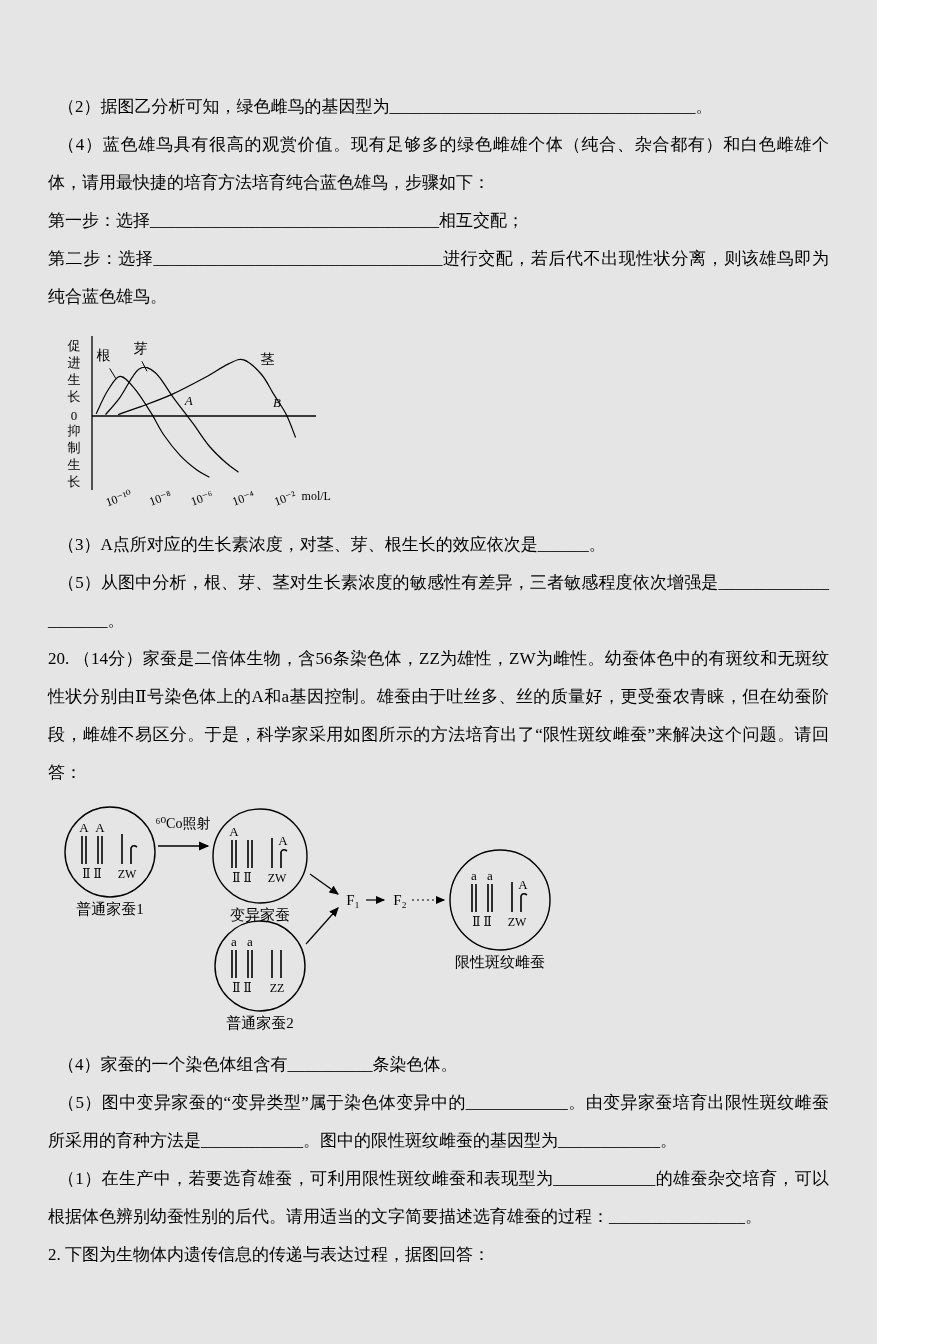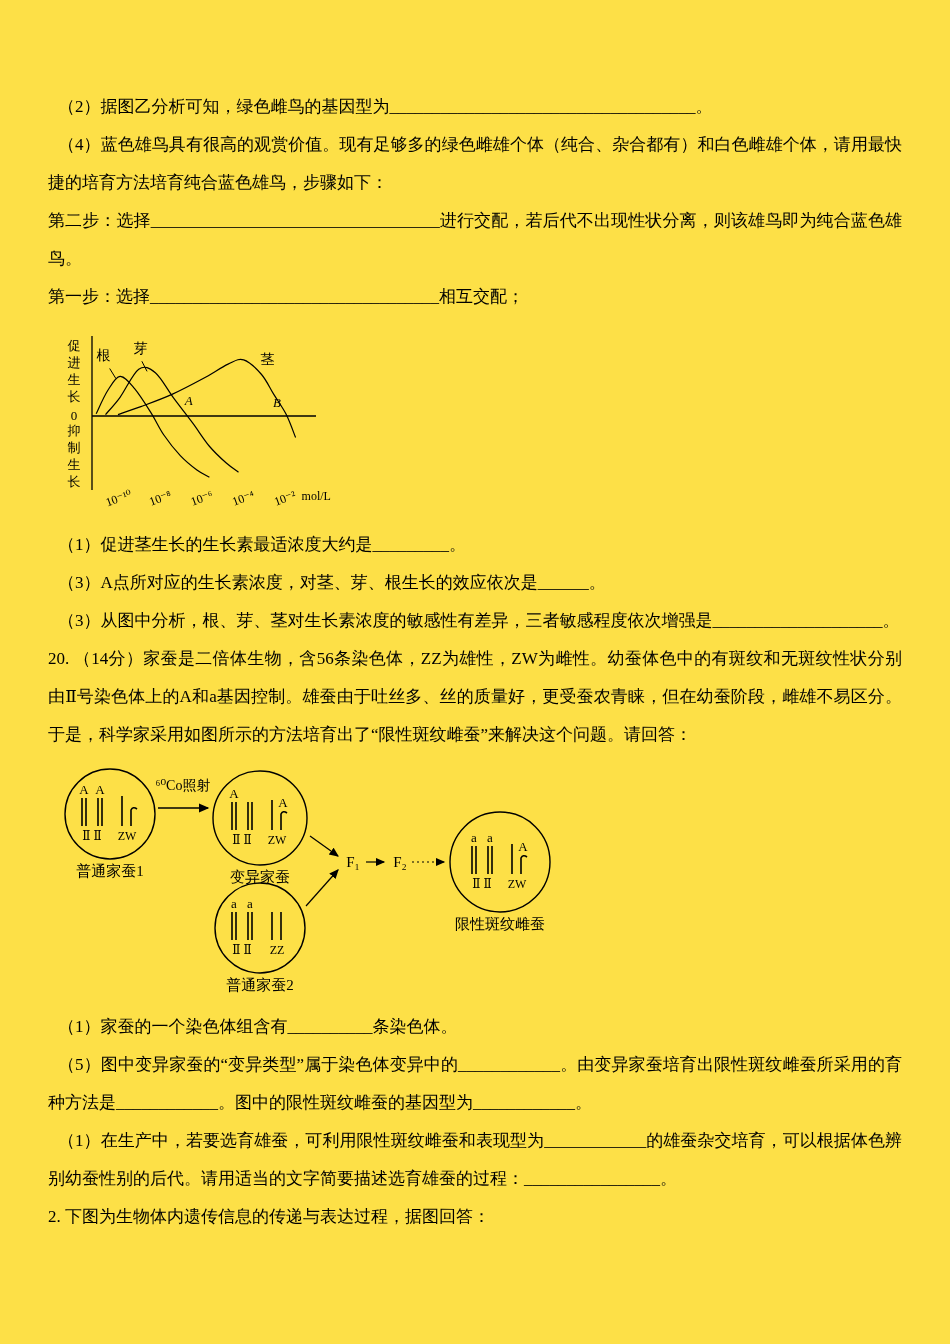--- a/index.html
+++ b/index.html
@@ -3,46 +3,46 @@
 <meta charset="utf-8">
 <style>
   * { margin:0; padding:0; box-sizing:border-box; }
   html,body { background:#fff; }
   body {
     width:950px;
     font-family:"Liberation Serif","DejaVu Serif",serif;
     color:#000;
   }
   .page {
-    width:950px;
+    width:877px;
     height:1344px;
     padding:88px 48px 30px 48px;
     overflow:hidden;
-    background:#fde047;
+    background:#e5e5e5;
   }
   p.line {
     font-size:17px;
     line-height:38px;
     text-align:justify;
     word-break:break-all;
   }
   p.indent { text-indent:10px; }
   .chart-wrap { margin:4px 0 6px 6px; }
   .diagram-wrap { margin:6px 0 2px 0; }
   svg text { font-family:"Liberation Serif","DejaVu Serif",serif; fill:#000; }
 </style>
 </head>
 <body>
 
 <div class="page">
 
   <p class="line indent">（2）据图乙分析可知，绿色雌鸟的基因型为____________________________________。</p>
   <p class="line indent">（4）蓝色雄鸟具有很高的观赏价值。现有足够多的绿色雌雄个体（纯合、杂合都有）和白色雌雄个体，请用最快捷的培育方法培育纯合蓝色雄鸟，步骤如下：</p>
+  <p class="line">第一步：选择__________________________________相互交配；</p>
   <p class="line">第二步：选择__________________________________进行交配，若后代不出现性状分离，则该雄鸟即为纯合蓝色雄鸟。</p>
-  <p class="line">第一步：选择__________________________________相互交配；</p>
 
 
   <div class="chart-wrap">
     <svg width="300" height="196" viewBox="0 0 300 196">
         <line x1="38" y1="16" x2="38" y2="170" stroke="#000" stroke-width="1.3"></line>
         <line x1="38" y1="96" x2="262" y2="96" stroke="#000" stroke-width="1.3"></line>
         <text x="20" y="30" text-anchor="middle" font-size="13">促</text>
         <text x="20" y="47" text-anchor="middle" font-size="13">进</text>
         <text x="20" y="64" text-anchor="middle" font-size="13">生</text>
         <text x="20" y="81" text-anchor="middle" font-size="13">长</text>
@@ -63,23 +63,22 @@
         <path d="M51.504854368932044,94.56C53.92880258899677,91.68,60.508090614886726,84.84,66.04854368932038,77.28C71.58899676375404,69.72,78.86084142394823,53.279999999999994,84.74757281553399,49.199999999999996C90.63430420711974,45.12,95.48220064724919,47.88,101.36893203883494,52.800000000000004C107.2556634304207,57.720000000000006,113.83495145631068,70.32,120.06796116504854,78.72C126.30097087378641,87.12,132.88025889967636,95.28,138.76699029126212,103.2C144.65372168284787,111.12,149.84789644012946,119.63999999999999,155.38834951456312,126.24C160.92880258899677,132.84,167.1618122977346,138.48000000000002,172.00970873786406,142.8C176.85760517799352,147.12,182.3980582524272,150.6,184.47572815533982,152.16" fill="none" stroke="#000" stroke-width="1.2"></path>
         <text x="86.82524271844659" y="32.64" text-anchor="middle" font-size="14">芽</text>
         <line x1="87.86407766990293" y1="41.28" x2="93.05825242718447" y2="51.36" stroke="#000" stroke-width="1"></line>
         <path d="M63.97087378640777,94.56C67.7799352750809,93.24000000000001,77.82200647249189,90,86.82524271844659,86.64C95.82847896440128,83.28,107.60194174757282,79.08000000000001,117.99029126213593,74.4C128.37864077669903,69.72,139.80582524271844,63.6,149.15533980582524,58.56C158.50485436893203,53.52,167.33495145631068,47.28,174.0873786407767,44.160000000000004C180.83980582524273,41.040000000000006,184.1294498381877,38.16,189.66990291262135,39.839999999999996C195.210355987055,41.519999999999996,202.30906148867314,48.480000000000004,207.33009708737865,54.24C212.35113268608416,60,215.64077669902915,67.68,219.79611650485438,74.4C223.95145631067962,81.12,228.62621359223303,87.36,232.26213592233012,94.56C235.8980582524272,101.76,240.05339805825244,113.75999999999999,241.6116504854369,117.6" fill="none" stroke="#000" stroke-width="1.2"></path>
         <text x="213.5631067961165" y="44.160000000000004" text-anchor="middle" font-size="14">茎</text>
         <text x="134.61165048543688" y="85.2" text-anchor="middle" font-size="13" font-style="italic">A</text>
         <text x="222.9126213592233" y="87.36" text-anchor="middle" font-size="13" font-style="italic">B</text>
       </svg>
   </div>
 
-  <p class="line indent">（1）促进茎生长的生长素最适浓度大约是_________。</p>
   <p class="line indent">（3）A点所对应的生长素浓度，对茎、芽、根生长的效应依次是______。</p>
-  <p class="line indent">（3）从图中分析，根、芽、茎对生长素浓度的敏感性有差异，三者敏感程度依次增强是____________________。</p>
+  <p class="line indent">（5）从图中分析，根、芽、茎对生长素浓度的敏感性有差异，三者敏感程度依次增强是____________________。</p>
 
   <p class="line">20. （14分）家蚕是二倍体生物，含56条染色体，ZZ为雄性，ZW为雌性。幼蚕体色中的有斑纹和无斑纹性状分别由Ⅱ号染色体上的A和a基因控制。雄蚕由于吐丝多、丝的质量好，更受蚕农青睐，但在幼蚕阶段，雌雄不易区分。于是，科学家采用如图所示的方法培育出了“限性斑纹雌蚕”来解决这个问题。请回答：</p>
 
   <div class="diagram-wrap">
     <svg width="560" height="242" viewBox="0 0 560 242">
         <defs>
           <marker id="ah" markerWidth="9" markerHeight="8" refX="7" refY="3.5" orient="auto">
             <path d="M0,0 L8,3.5 L0,7 z" fill="#000"></path>
           </marker>
         </defs>
@@ -136,19 +135,19 @@
         <text x="135" y="30" font-size="14" text-anchor="middle">⁶⁰Co照射</text>
         <line x1="262" y1="76" x2="290" y2="96" stroke="#000" stroke-width="1.2" marker-end="url(#ah)"></line>
         <line x1="258" y1="146" x2="290" y2="110" stroke="#000" stroke-width="1.2" marker-end="url(#ah)"></line>
         <text x="305" y="107" font-size="15" text-anchor="middle">F₁</text>
         <line x1="318" y1="102" x2="336" y2="102" stroke="#000" stroke-width="1.2" marker-end="url(#ah)"></line>
         <text x="352" y="107" font-size="15" text-anchor="middle">F₂</text>
         <line x1="364" y1="102" x2="396" y2="102" stroke="#000" stroke-width="1.2" stroke-dasharray="2 3" marker-end="url(#ah)"></line>
       </svg>
   </div>
 
-  <p class="line indent">（1）家蚕的一个染色体组含有__________条染色体。</p>
+  <p class="line indent">（4）家蚕的一个染色体组含有__________条染色体。</p>
   <p class="line indent">（5）图中变异家蚕的“变异类型”属于染色体变异中的____________。由变异家蚕培育出限性斑纹雌蚕所采用的育种方法是____________。图中的限性斑纹雌蚕的基因型为____________。</p>
   <p class="line indent">（1）在生产中，若要选育雄蚕，可利用限性斑纹雌蚕和表现型为____________的雄蚕杂交培育，可以根据体色辨别幼蚕性别的后代。请用适当的文字简要描述选育雄蚕的过程：________________。</p>
 
   <p class="line">2. 下图为生物体内遗传信息的传递与表达过程，据图回答：</p>
 
 </div>
 
 </body></html>

